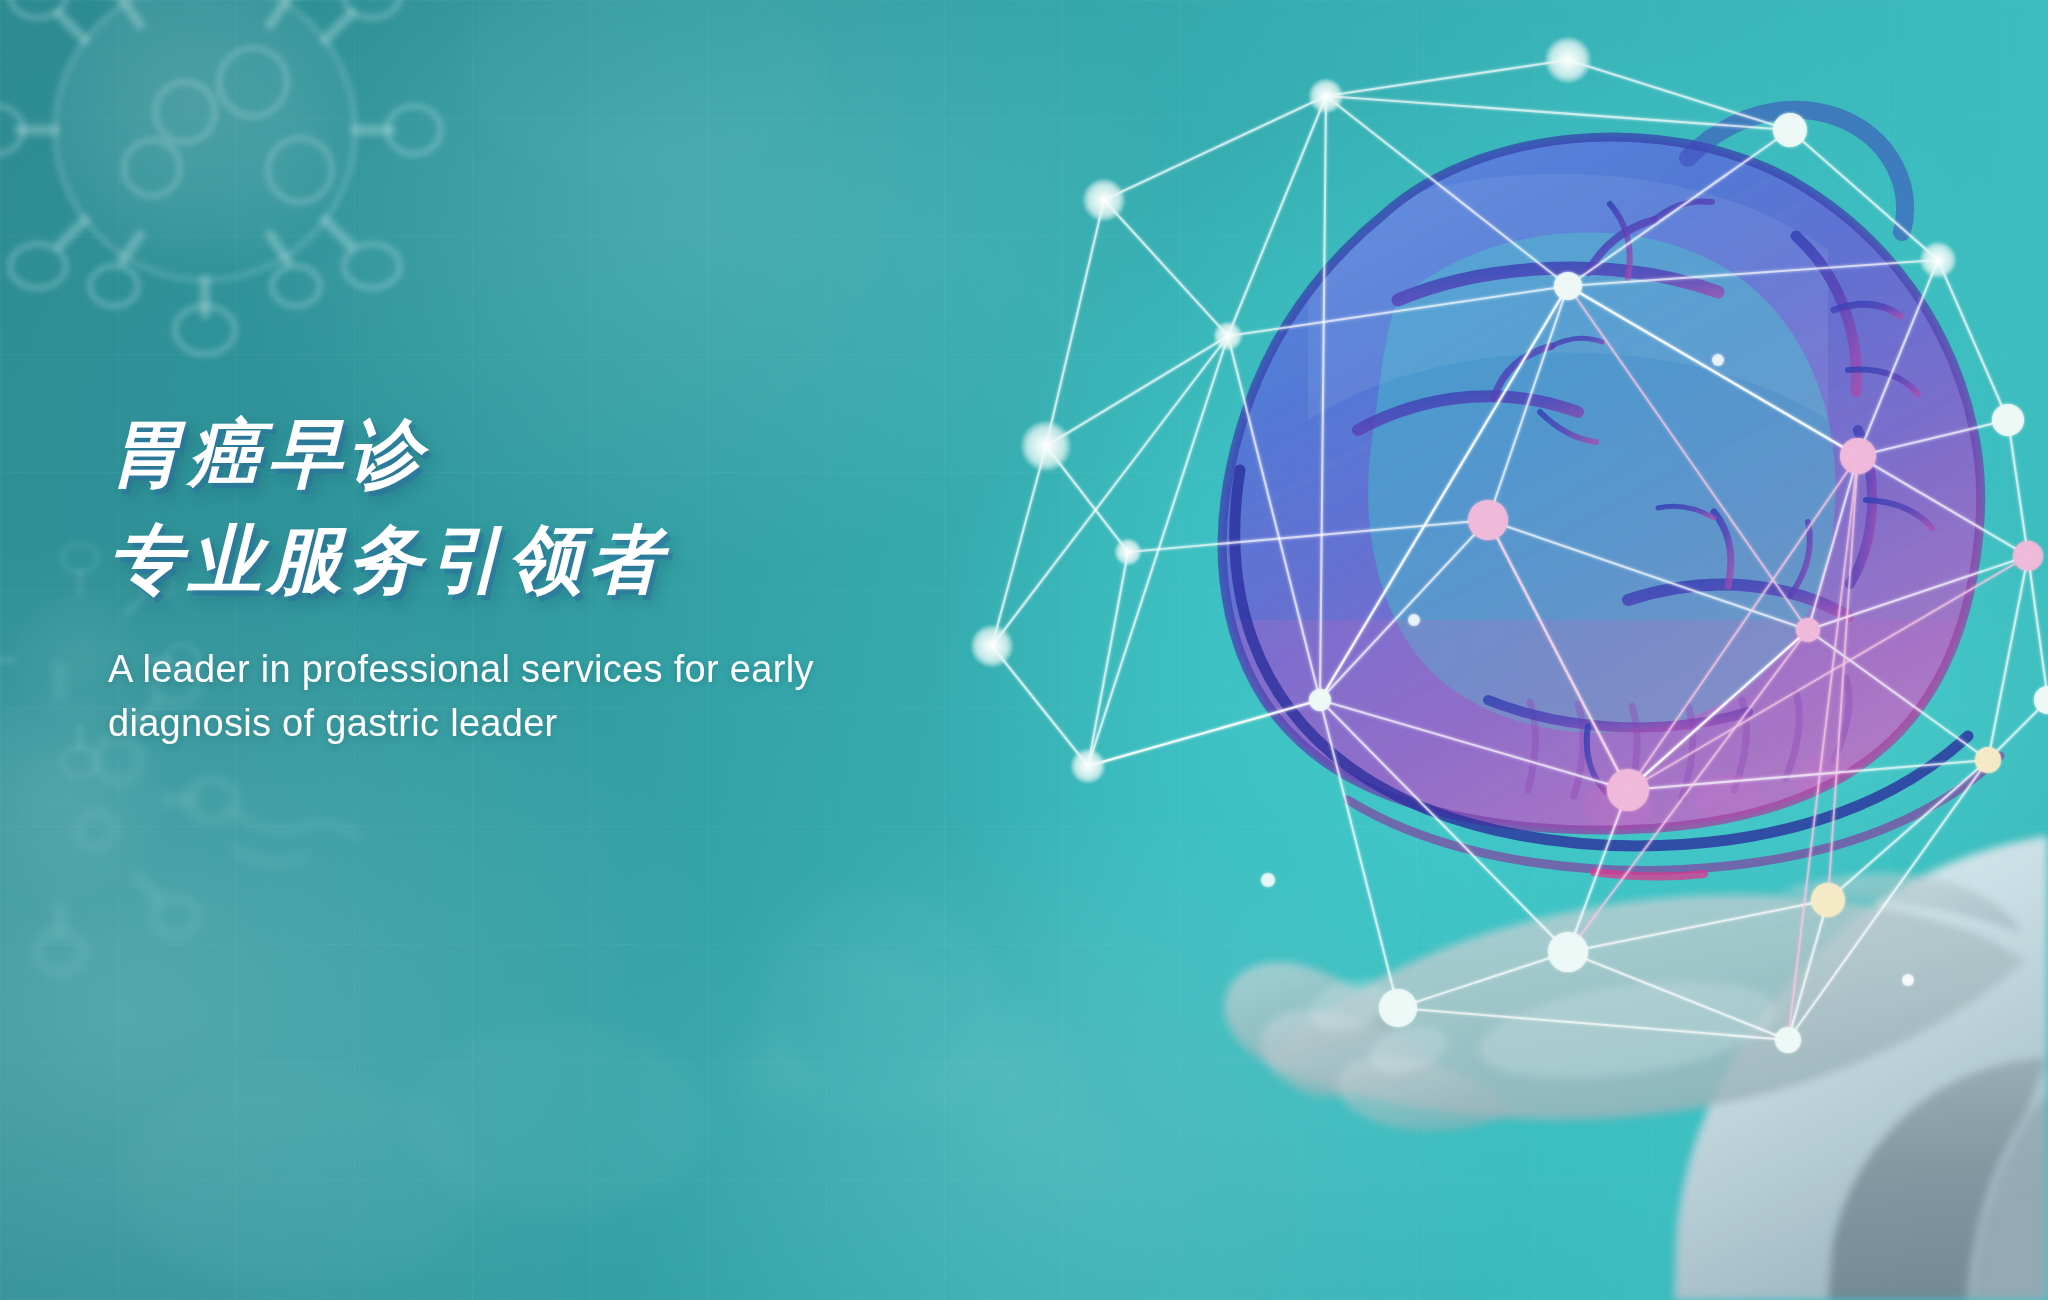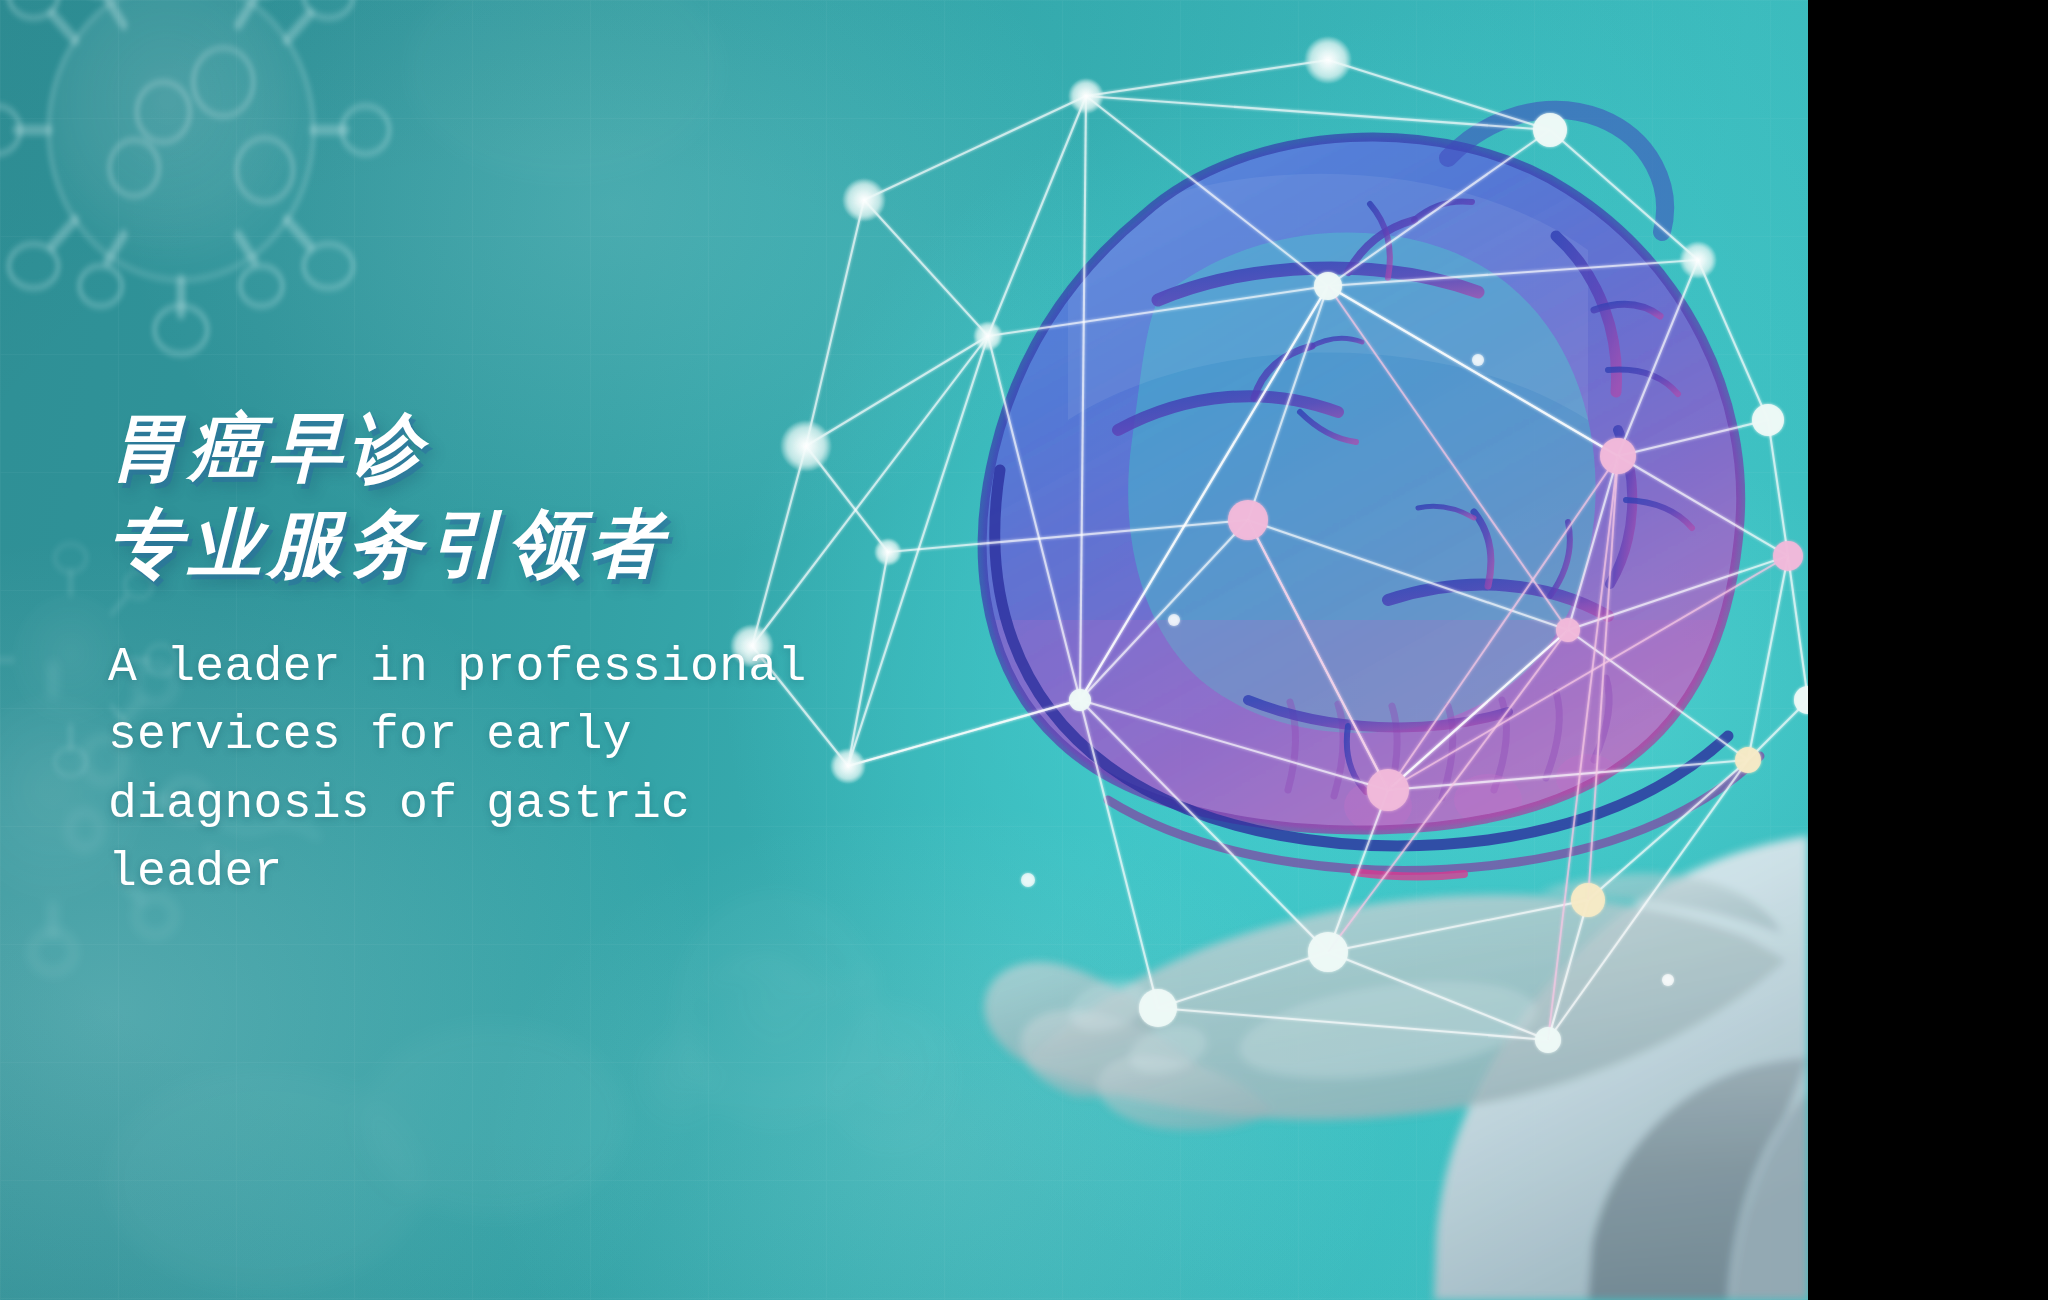--- a/index.html
+++ b/index.html
@@ -2,24 +2,24 @@
 <html><head>
 <meta charset="utf-8">
 <style>
   html, body {
     margin: 0;
     padding: 0;
     background: #000;
   }
   #banner {
     position: relative;
-    width: 1808px;
+    width: 2048px;
     height: 1300px;
     overflow: hidden;
-    font-family: Liberation Mono, monospace;
+    font-family: Liberation Sans, sans-serif;
     background: #35a8ae;
   }
 
   
   .bg-base {
     position: absolute; inset: 0;
     background:
       radial-gradient(ellipse 1400px 1100px at 88% 52%, #4fd8d6 0%, #43cdce 22%, rgba(62,196,200,0.0) 62%),
       linear-gradient(100deg, #2f8f95 0%, #2f9399 16%, #33a0a4 34%, #37b0b3 52%, #3dbfc2 70%, #43cccd 86%, #46d2d2 100%);
   }
@@ -64,24 +64,24 @@
     line-height: 1.13;
     font-weight: 700;
     font-style: italic;
     color: #ffffff;
     letter-spacing: 6px;
     text-shadow:
       4px 5px 0 rgba(46,112,160,0.55),
       7px 9px 14px rgba(20,70,100,0.32);
     white-space: nowrap;
   }
-  .headline .l2 { margin-top: 12px; }
+  .headline .l2 { margin-top: 22px; }
   .subtitle {
     margin-top: 42px;
-    font-size: 48px;
+    font-size: 38px;
     line-height: 1.42;
     color: #ffffff;
     font-weight: 400;
     letter-spacing: 0.3px;
     text-shadow: 0 2px 7px rgba(20,80,95,0.30);
     max-width: 770px;
   }
 
   
   .illustration {

